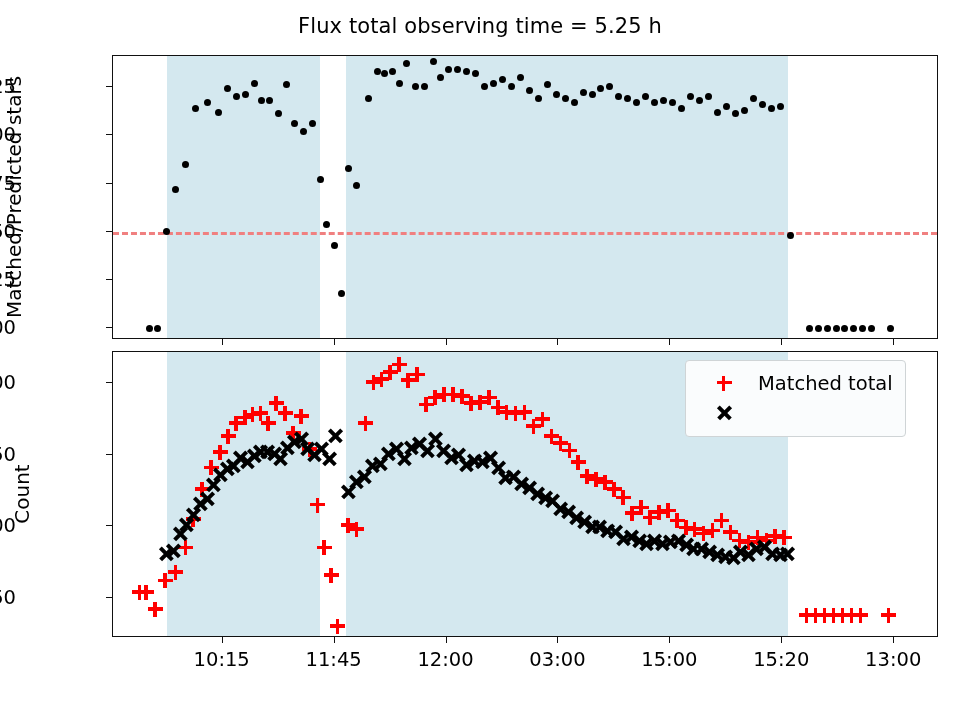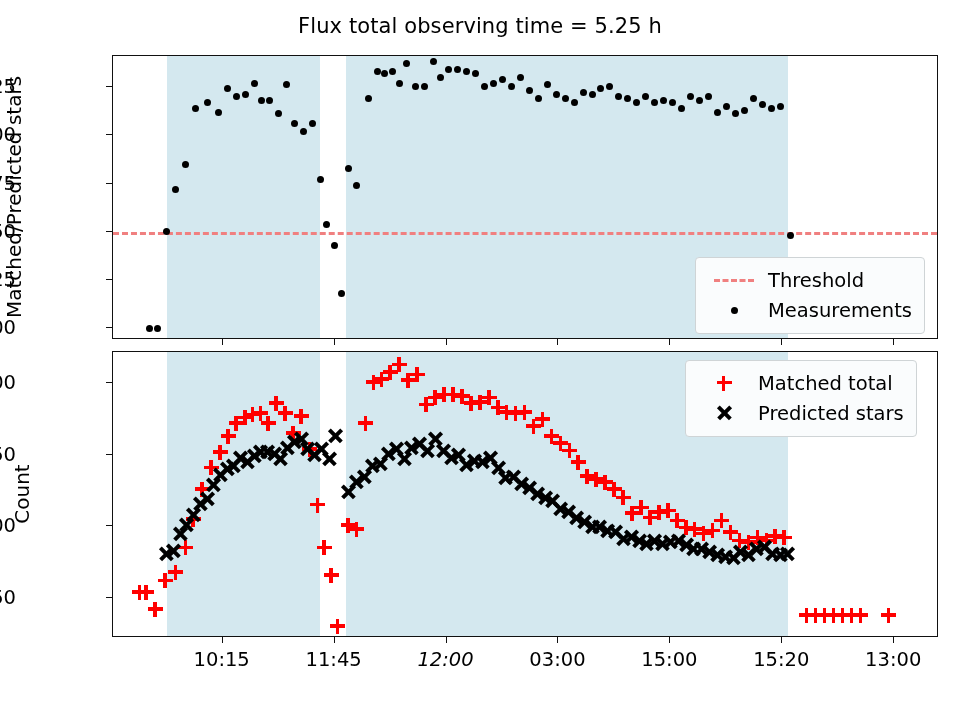--- a/index.html
+++ b/index.html
@@ -182,34 +182,20 @@
       <div class="xtickmark" style="left: 221.686px; top: 339px;"></div>
       <div class="xtickmark" style="left: 333.61px; top: 339px;"></div>
       <div class="xtickmark" style="left: 445.534px; top: 339px;"></div>
       <div class="xtickmark" style="left: 557.458px; top: 339px;"></div>
       <div class="xtickmark" style="left: 669.382px; top: 339px;"></div>
       <div class="xtickmark" style="left: 781.306px; top: 339px;"></div>
       <div class="xtickmark" style="left: 893.23px; top: 339px;"></div>
     </div>
   <div class="axtitle" id="ylabTop">Matched/Predicted stars</div>
 
-  <div class="legend" id="legendTop">
-    <div class="legrow">
-      <span class="legkey">
-          <span class="kdash"></span>
-        </span>
-      <span class="legtxt">Threshold</span>
-    </div>
-    <div class="legrow">
-      <span class="legkey">
-          <span class="kdot"></span>
-        </span>
-      <span class="legtxt">Measurements</span>
-    </div>
-  </div>
 
   <div class="panel" id="panelBot">
     <div id="botShade">
         <div class="span" style="left: 53.7236px; width: 153.336px; background: rgb(212, 232, 239);"></div>
         <div class="span" style="left: 232.802px; width: 442.1px; background: rgb(212, 232, 239);"></div>
       </div>
     <div id="botPoints">
         <div class="plus" style="left: 26.8618px; top: 240.24px;"></div>
         <div class="plus" style="left: 33.5772px; top: 240.24px;"></div>
         <div class="plus" style="left: 42.5312px; top: 257.4px;"></div>
@@ -385,21 +371,21 @@
       <div class="ylab" style="top: 525.46px;">100</div>
       <div class="ytickmark" style="left: 106px; top: 453.96px;"></div>
       <div class="ylab" style="top: 453.96px;">150</div>
       <div class="ytickmark" style="left: 106px; top: 382.46px;"></div>
       <div class="ylab" style="top: 382.46px;">200</div>
       <div class="xtickmark" style="left: 221.686px; top: 637px;"></div>
       <div class="xlab" style="left: 221.686px; top: 648px;">10:15</div>
       <div class="xtickmark" style="left: 333.61px; top: 637px;"></div>
       <div class="xlab" style="left: 333.61px; top: 648px;">11:45</div>
       <div class="xtickmark" style="left: 445.534px; top: 637px;"></div>
-      <div class="xlab" style="left: 445.534px; top: 648px; font-style: italic;">12:00</div>
+      <div class="xlab" style="left: 445.534px; top: 648px;">12:00</div>
       <div class="xtickmark" style="left: 557.458px; top: 637px;"></div>
       <div class="xlab" style="left: 557.458px; top: 648px;">03:00</div>
       <div class="xtickmark" style="left: 669.382px; top: 637px;"></div>
       <div class="xlab" style="left: 669.382px; top: 648px;">15:00</div>
       <div class="xtickmark" style="left: 781.306px; top: 637px;"></div>
       <div class="xlab" style="left: 781.306px; top: 648px;">15:20</div>
       <div class="xtickmark" style="left: 893.23px; top: 637px;"></div>
       <div class="xlab" style="left: 893.23px; top: 648px;">13:00</div>
     </div>
   <div class="axtitle" id="ylabBot">Count</div>
@@ -408,17 +394,16 @@
     <div class="legrow">
       <span class="legkey">
           <span class="kplus"></span>
         </span>
       <span class="legtxt">Matched total</span>
     </div>
     <div class="legrow">
       <span class="legkey">
           <span class="kcross"></span>
         </span>
-      <span class="legtxt">Predicted stars</span>
     </div>
   </div>
 
 </div>
 
 </body></html>

